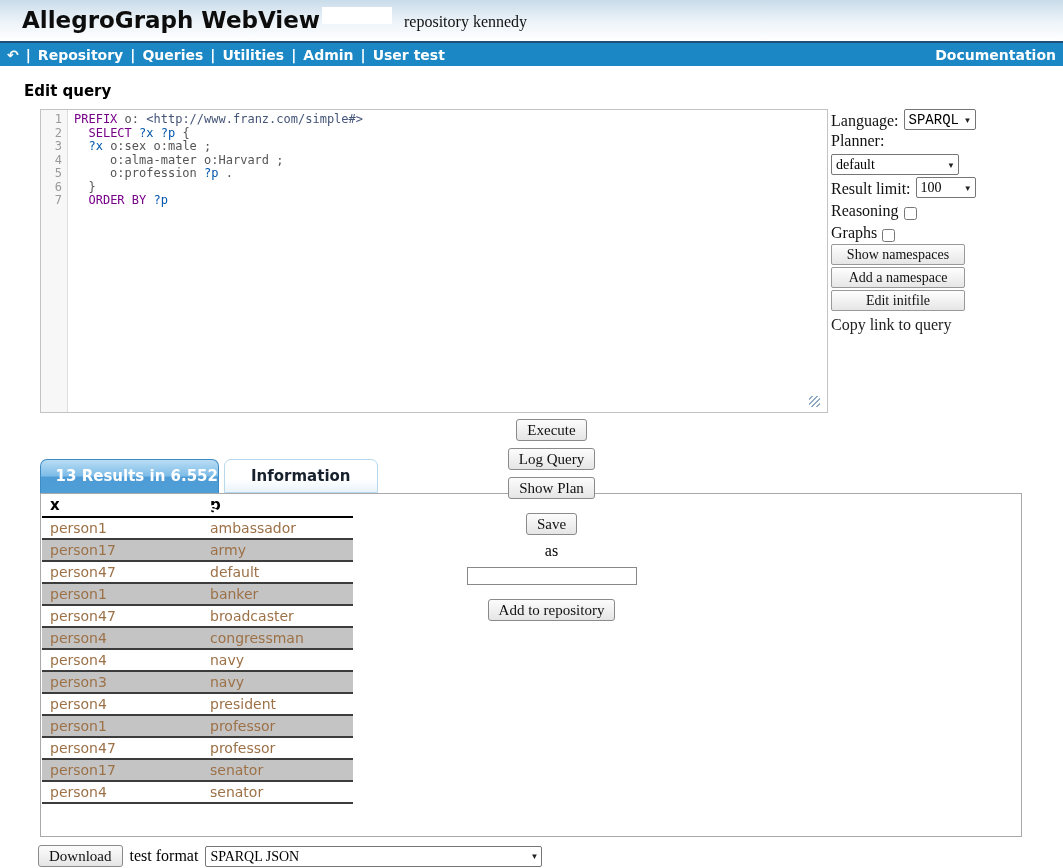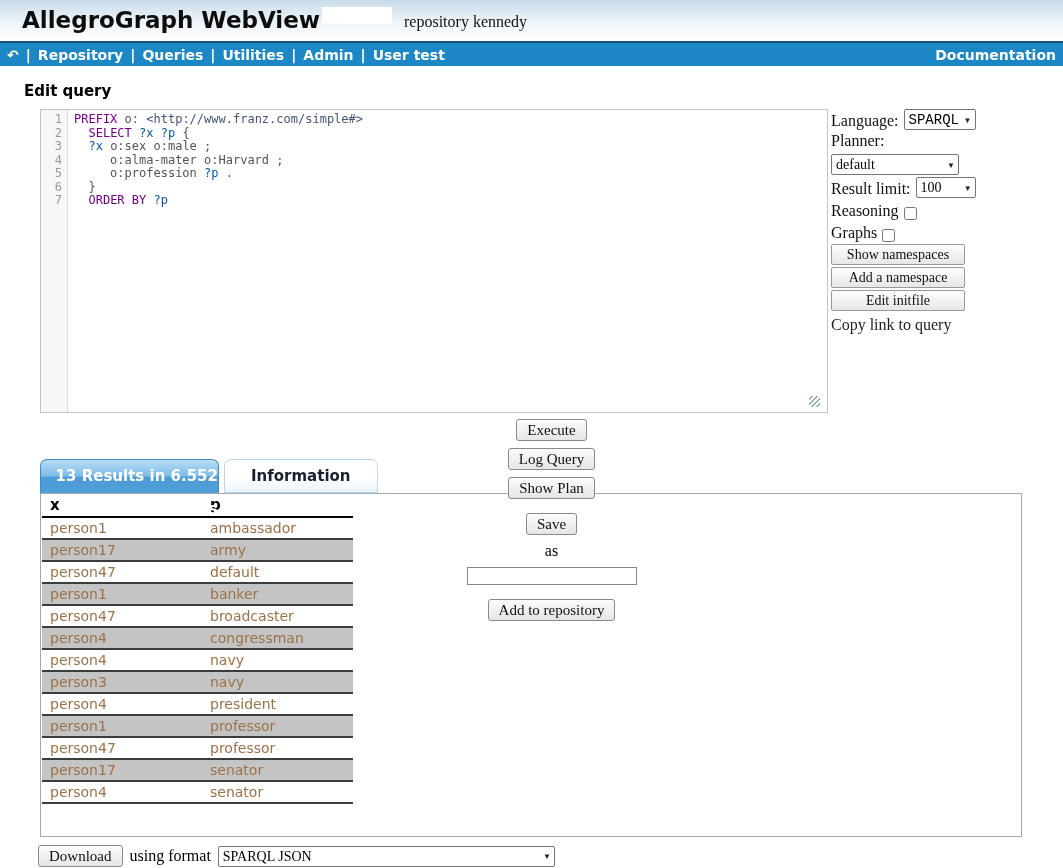--- a/index.html
+++ b/index.html
@@ -279,20 +279,20 @@
         <tr>
             <td>person4</td>
             <td>senator</td>
           </tr>
       </tbody>
     </table>
   </div>
 
   <div class="download-bar">
     <button class="btn">Download</button>
-    <span>using format</span>
+    <span>test format</span>
     <span class="selwrap sel-format">
       <select><option>SPARQL JSON</option></select>
       <span class="arrow">▼</span>
     </span>
   </div>
 
 </div>
 
 </body></html>

